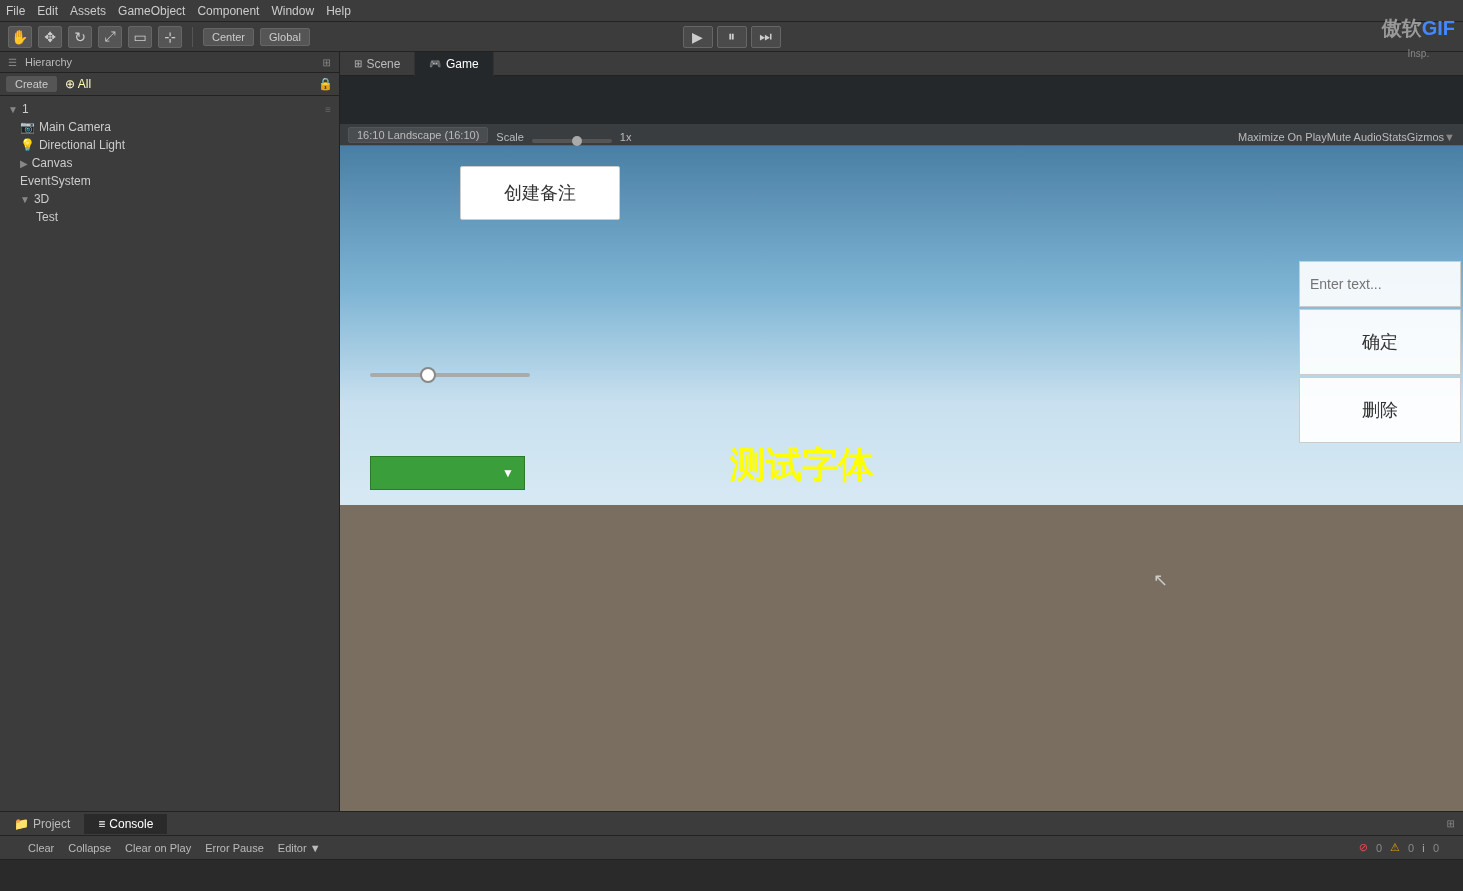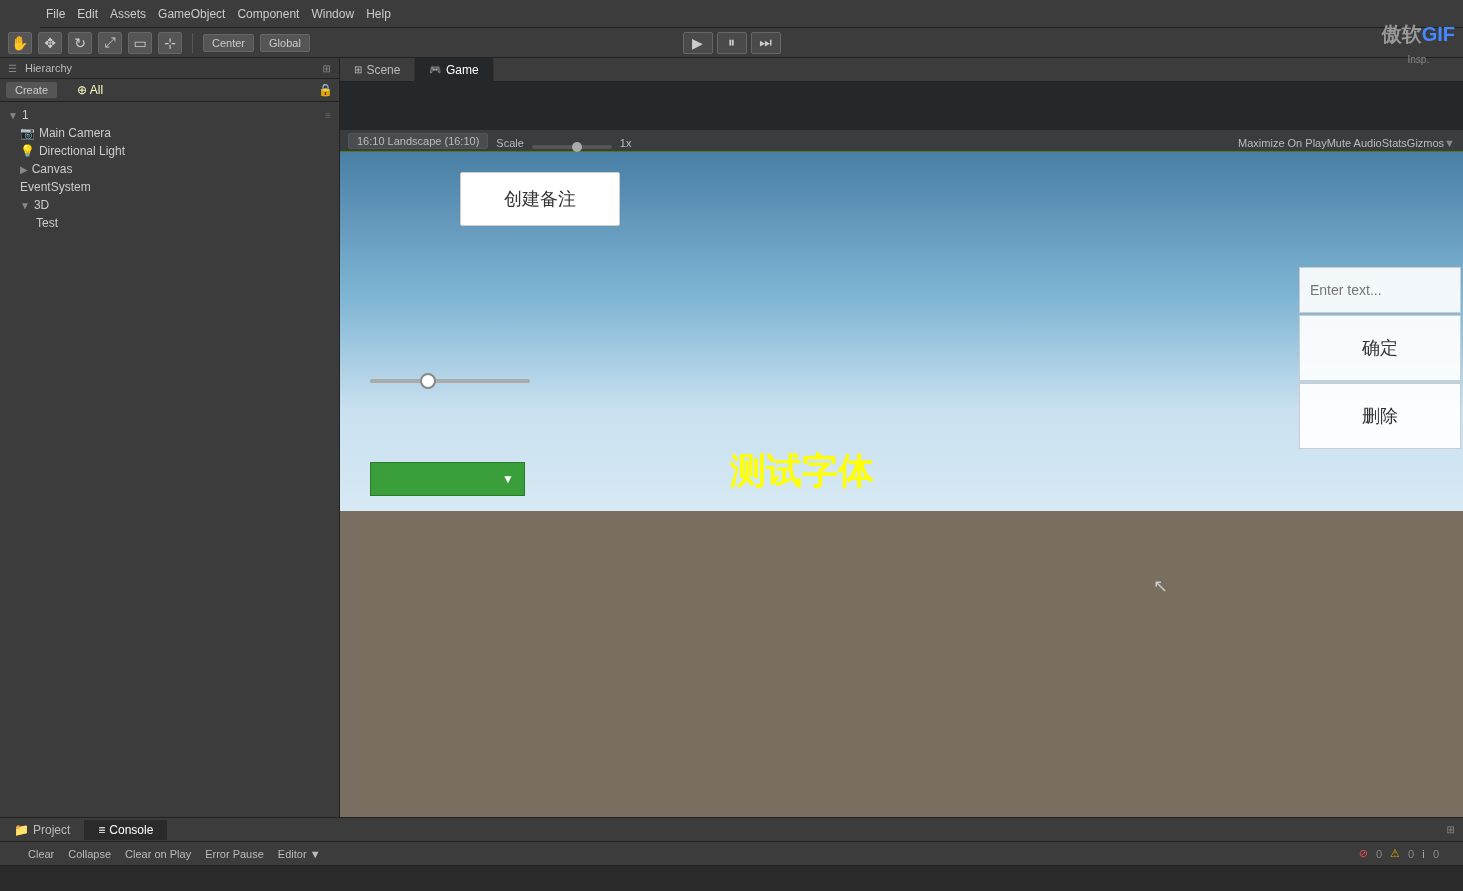--- a/index.html
+++ b/index.html
@@ -1,27 +1,26 @@
 <!DOCTYPE html>
 <html><head>
   <meta charset="utf-8">
   <style>
     * { box-sizing: border-box; margin: 0; padding: 0; }
     body { font-family: 'Segoe UI', Arial, sans-serif; background: #3c3c3c; color: #ccc; font-size: 12px; overflow: hidden; width: 1463px; height: 891px; }
 
     
     #menu-bar {
-      height: 28px;
+      height: 22px;
       background: #3c3c3c;
       display: flex;
       align-items: center;
       padding: 0 6px;
       gap: 12px;
       border-bottom: 1px solid #222;
-      margin-left: 40px;
     }
     #menu-bar span { font-size: 12px; color: #ccc; cursor: pointer; }
 
     
     #toolbar {
       height: 30px;
       background: #3c3c3c;
       display: flex;
       align-items: center;
       padding: 0 8px;
@@ -76,21 +75,21 @@
       display: flex;
       align-items: center;
       gap: 8px;
     }
     .panel-header-icon { color: #888; font-size: 10px; }
     .panel-toolbar {
       display: flex;
       align-items: center;
       padding: 3px 6px;
       border-bottom: 1px solid #222;
-      gap: 20px;
+      gap: 8px;
       background: #3c3c3c;
     }
     .panel-toolbar-btn {
       background: #555;
       border: 1px solid #555;
       color: #ccc;
       padding: 1px 8px;
       font-size: 11px;
       cursor: pointer;
       border-radius: 2px;

